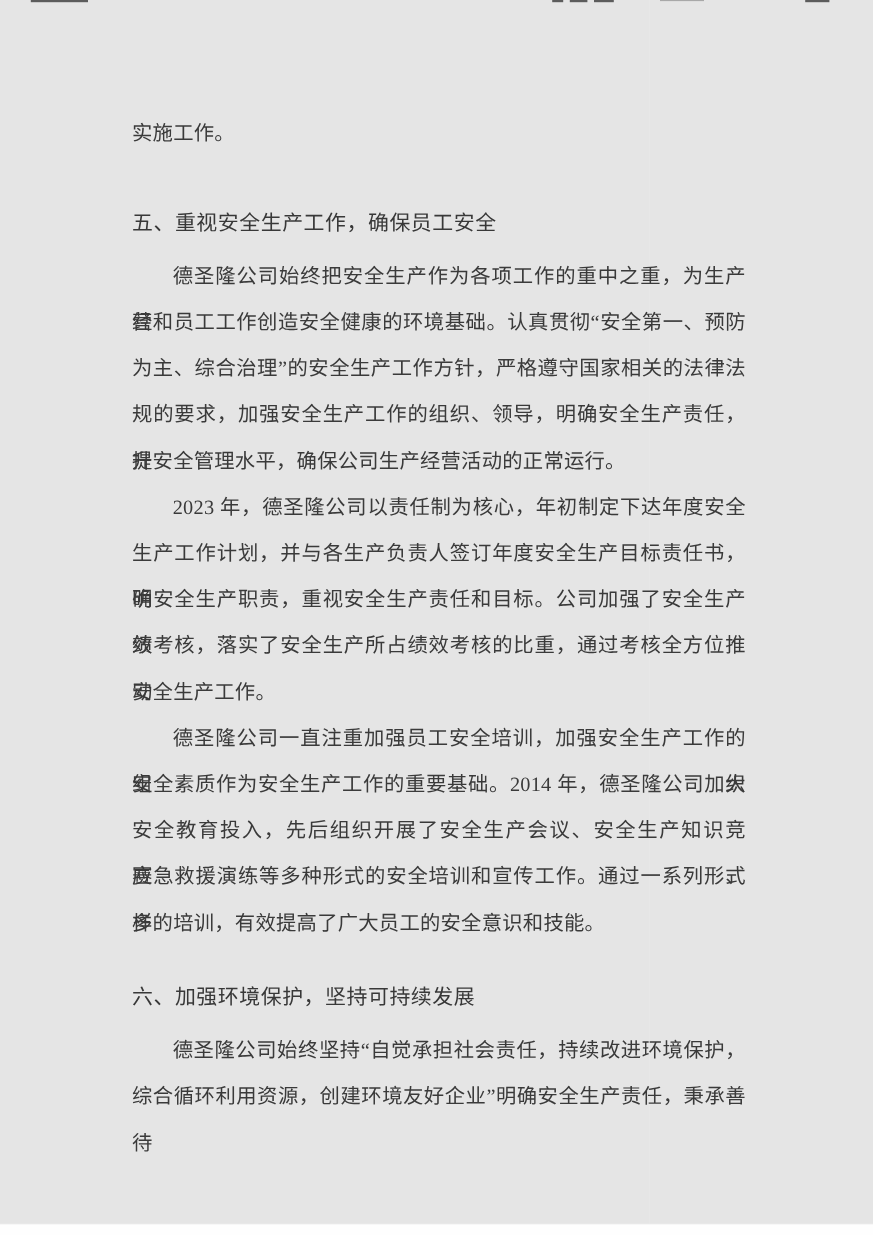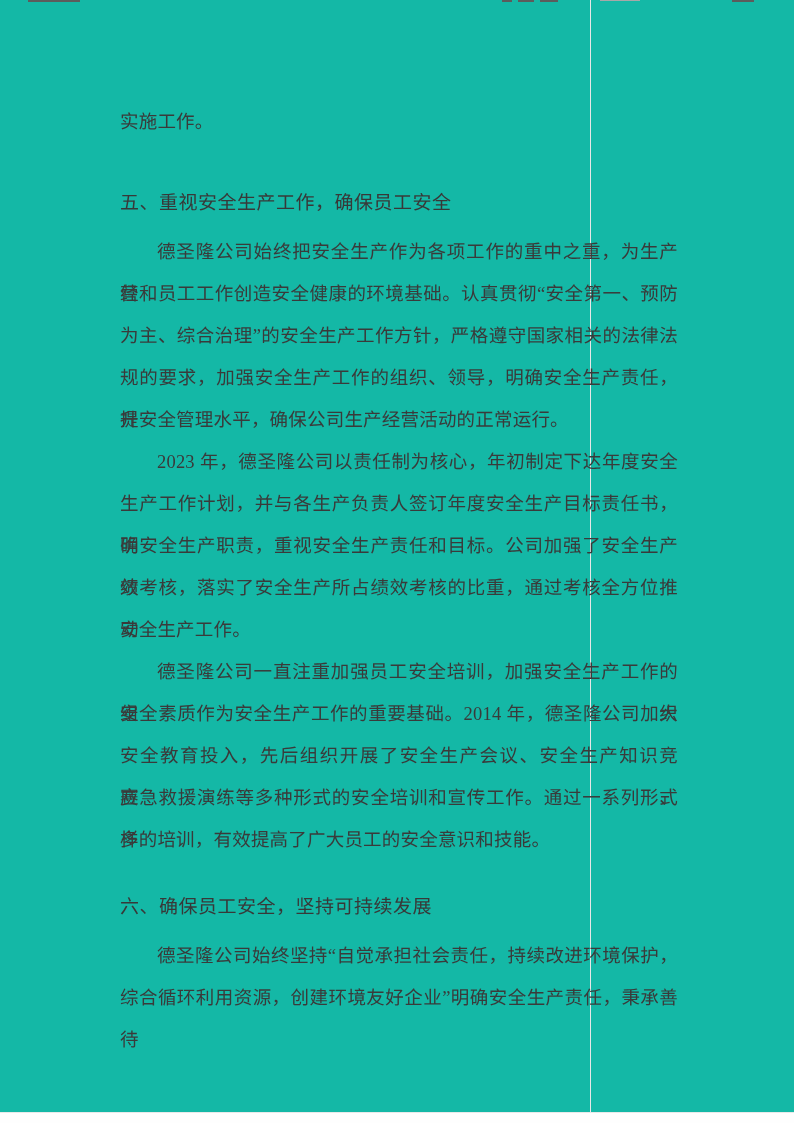--- a/index.html
+++ b/index.html
@@ -5,21 +5,21 @@
   html, body {
     margin: 0;
     padding: 0;
     background: #ffffff;
     font-family: "Liberation Serif", "DejaVu Serif", serif;
   }
   .page {
     position: relative;
     width: 794px;
     height: 1123px;
-    background: #14b8a6;
+    background: #e5e5e5;
     overflow: hidden;
   }
   
   .v-edge {
     position: absolute;
     left: 590px;
     top: 0;
     width: 1px;
     height: 1113px;
     background: #e7e7e7;
@@ -129,21 +129,21 @@
     </div>
 
     <div class="para">
       <div class="line indent">德圣隆公司一直注重加强员工安全培训，加强安全生产工作的组织</div>
       <div class="line">安全素质作为安全生产工作的重要基础。2014 年，德圣隆公司加大</div>
       <div class="line">安全教育投入，先后组织开展了安全生产会议、安全生产知识竞赛、</div>
       <div class="line">应急救援演练等多种形式的安全培训和宣传工作。通过一系列形式多</div>
       <div class="line short">样的培训，有效提高了广大员工的安全意识和技能。</div>
     </div>
 
-    <h2 class="heading second">六、确保员工安全，坚持可持续发展</h2>
+    <h2 class="heading second">六、加强环境保护，坚持可持续发展</h2>
 
     <div class="para after-heading">
       <div class="line indent">德圣隆公司始终坚持“自觉承担社会责任，持续改进环境保护，</div>
       <div class="line">综合循环利用资源，创建环境友好企业”明确安全生产责任，秉承善待</div>
     </div>
 
   </div>
 </div>
 
 </body></html>

